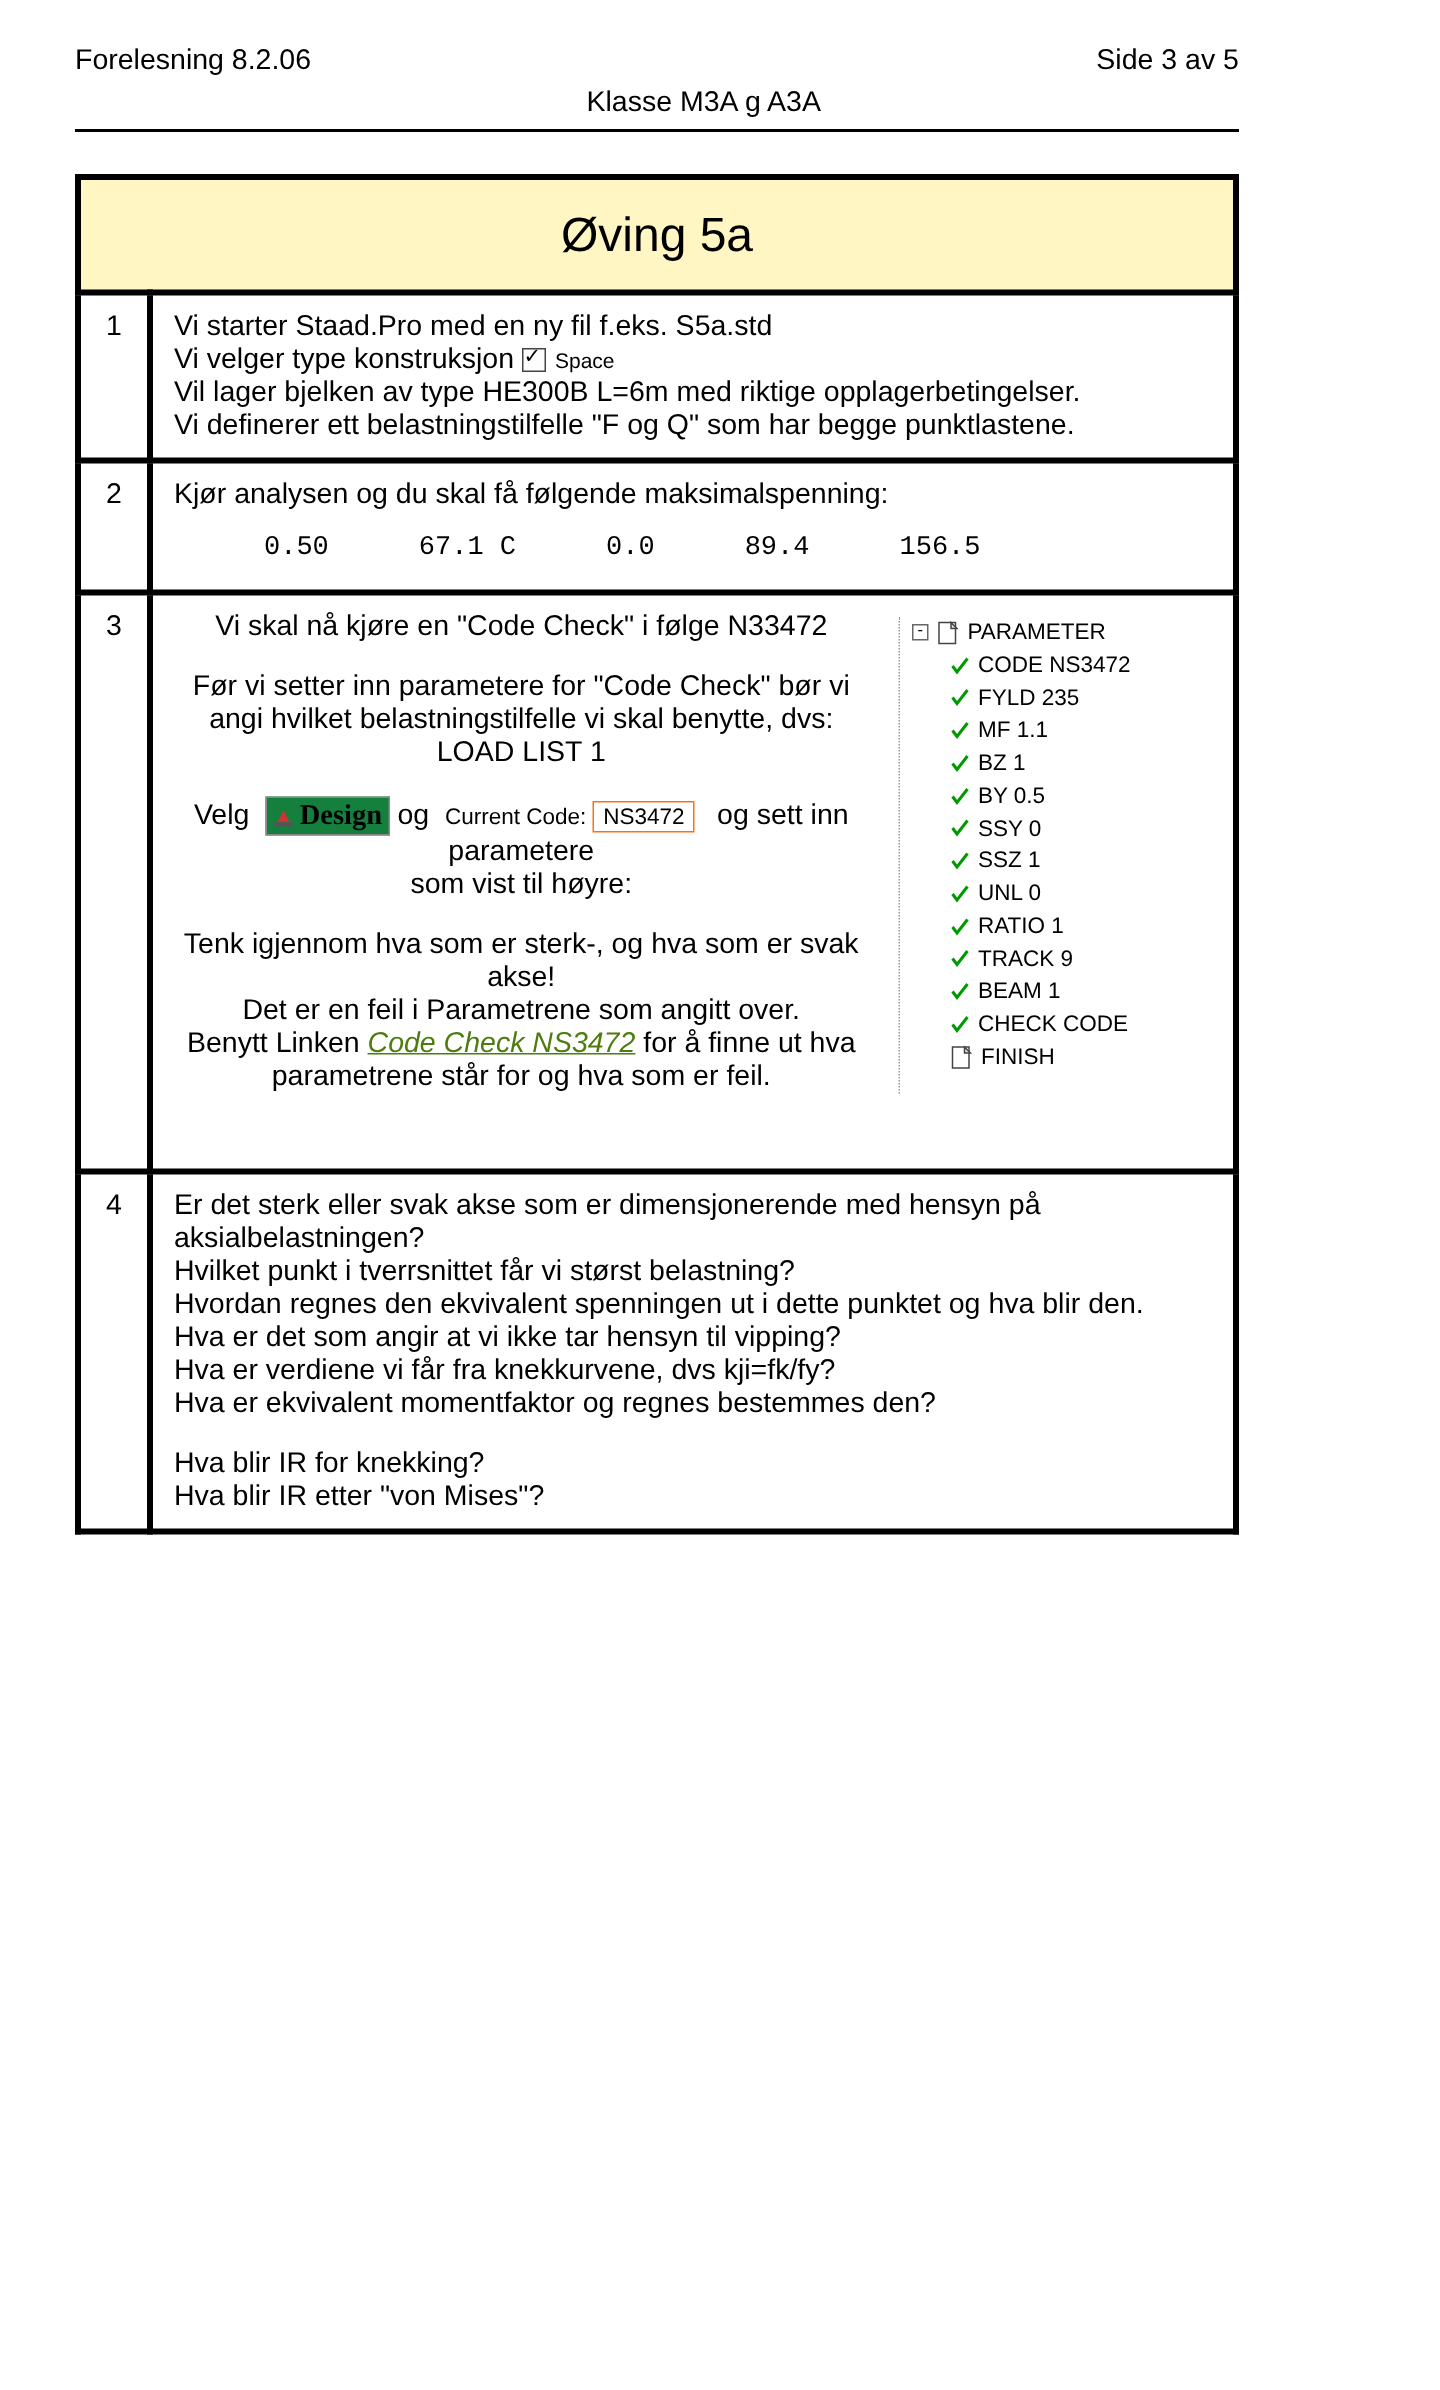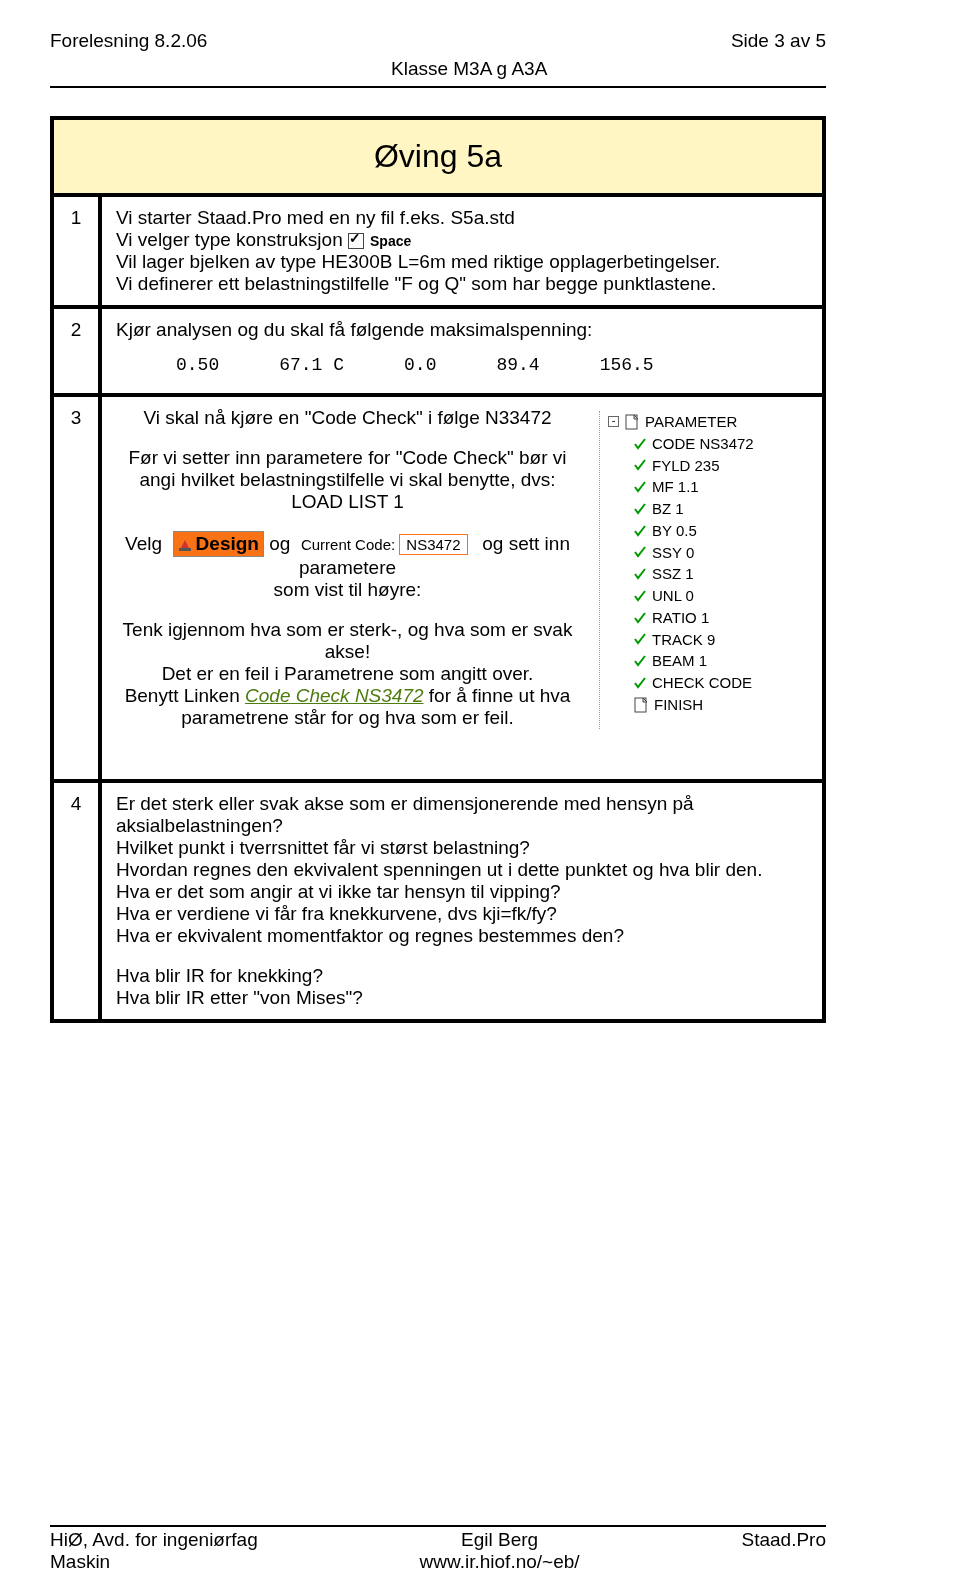--- a/index.html
+++ b/index.html
@@ -48,31 +48,30 @@
     background: #fff6c4;
     text-align: center;
     font-size: 32px;
     padding: 18px 0 !important;
   }
   .inline {
     display: inline-flex;
     align-items: center;
     gap: 6px;
     vertical-align: middle;
-    font-weight: bold;
   }
   .chk {
     display:inline-block; width:14px; height:14px; border:1px solid #444; position:relative; background:#fdfdfd; vertical-align:middle;
   }
   .chk::after{ content:"✓"; position:absolute; top:-4px; left:0; font-size:14px; color:#000;}
   .small { font-size: 14px; }
 
   .output-row { font-family: "Courier New", monospace; font-size:18px; display:flex; gap:60px; padding-left:60px;}
 
-  .design-icon { display:inline-block; border:1px solid #888; padding:1px 4px; background:#f97316; }
+  .design-icon { display:inline-block; border:1px solid #888; padding:1px 4px; background:#15803d;font-family:Liberation Serif, serif; }
   .design-icon svg { vertical-align:middle; margin-right:4px;}
   .curcode { font-size:15px; }
   .curcode .box { border:1px solid #f97316; background:#fff; padding:1px 6px; font-family:Arial; display:inline-block;}
 
   .tree {
     font-size:15px;
     line-height:1.45;
     border-left:1px dotted #999;
     padding-left:8px;
     width:200px;
@@ -288,31 +287,14 @@
         <div>Hva er verdiene vi får fra knekkurvene, dvs kji=fk/fy?</div>
         <div>Hva er ekvivalent momentfaktor og regnes bestemmes den?</div>
         <div style="height:18px"></div>
         <div>Hva blir IR for knekking?</div>
         <div>Hva blir IR etter "von Mises"?</div>
       </td>
     </tr>
   </tbody>
     </table>
 
-  <div class="ftr">
-    <div class="ftr-line"></div>
-    <div class="ftr-row">
-      <div>
-        <div>HiØ, Avd. for ingeniørfag</div>
-        <div>Maskin</div>
-      </div>
-      <div style="text-align:center">
-        <div>Egil Berg</div>
-        <div>www.ir.hiof.no/~eb/</div>
-      </div>
-      <div style="text-align:right">
-        <div>Staad.Pro</div>
-        <div>&nbsp;</div>
-      </div>
-    </div>
-  </div>
 
 </div>
 
 </body></html>

